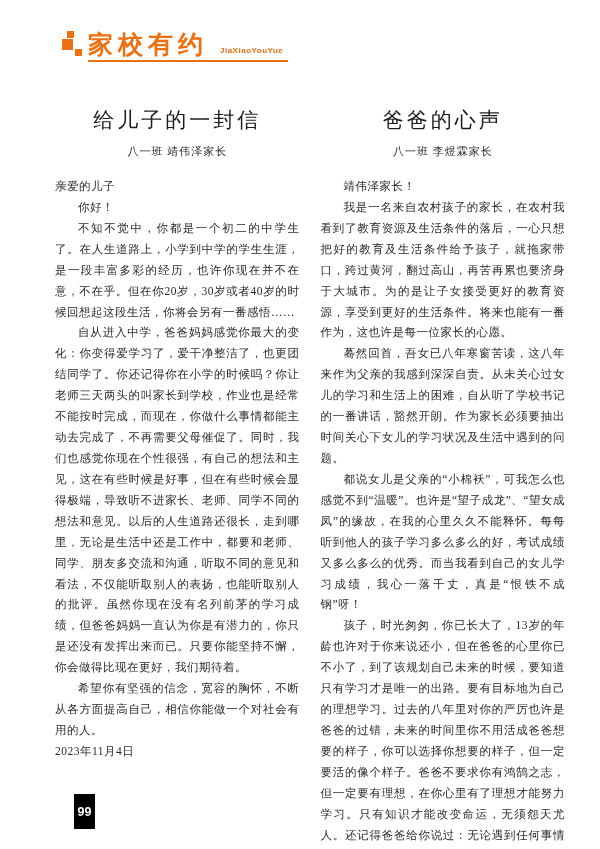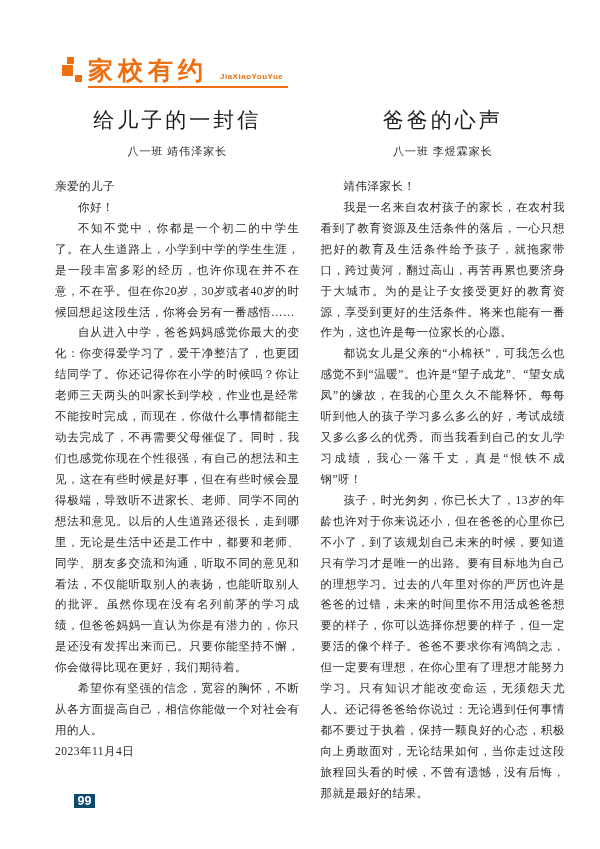--- a/index.html
+++ b/index.html
@@ -7,21 +7,21 @@
   body {
     width: 600px; height: 849px;
     background: #ffffff;
     font-family: "Liberation Serif", "DejaVu Serif", serif;
     color: #222222;
     overflow: hidden;
   }
   .page { position: relative; width: 600px; height: 849px; background: #fff; }
 
   
-  .header { position: absolute; left: 62px; top: 56px; }
+  .header { position: absolute; left: 62px; top: 30px; }
   .brand-row { display: flex; align-items: flex-end; }
   .logo { position: relative; width: 21px; height: 27px; margin-right: 5px; }
   .logo .sq { position: absolute; background: #ed6f10; }
   .logo .sq1 { left: 5px; top: 1px; width: 7px; height: 7px; }
   .logo .sq2 { left: 0px; top: 9px; width: 11px; height: 11px; }
   .logo .sq3 { left: 13px; top: 19px; width: 7px; height: 7px; }
   .brand {
     font-family: "Liberation Sans", "DejaVu Sans", sans-serif;
     font-weight: bold; font-size: 25px; line-height: 1;
     color: #ed6f10; letter-spacing: 5px; white-space: nowrap;
@@ -51,21 +51,21 @@
     margin: 0; font-size: 11.5px; line-height: 1.82;
     text-align: justify; letter-spacing: 0.5px; color: #2a2a2a;
   }
   .indent { text-indent: 2em; }
   .sig { text-align: right; padding-right: 14px; text-indent: 0 !important; }
   .sig-date { text-align: right; padding-right: 22px; text-indent: 0 !important; }
 
   
   .page-num {
     position: absolute; left: 74px; top: 794px;
-    width: 21px; height: 14px; background: #0c4a6e;
+    width: 21px; height: 35px; background: #000000;
     color: #ffffff; display: flex; align-items: center; justify-content: center;
     font-family: "Liberation Sans", "DejaVu Sans", sans-serif;
     font-size: 12.5px; font-weight: bold;
   }
 </style>
 </head>
 <body>
 
 <div class="page">
 
@@ -96,20 +96,21 @@
         <p class="sig-date">2023年11月4日</p>
       </div>
     </div>
 
     <div class="col">
       <h2 class="article-title">爸爸的心声</h2>
       <div class="byline">八一班  李煜霖家长</div>
       <div class="body-text">
         <p class="indent">靖伟泽家长！</p>
         <p class="indent">我是一名来自农村孩子的家长，在农村我看到了教育资源及生活条件的落后，一心只想把好的教育及生活条件给予孩子，就拖家带口，跨过黄河，翻过高山，再苦再累也要济身于大城市。为的是让子女接受更好的教育资源，享受到更好的生活条件。将来也能有一番作为，这也许是每一位家长的心愿。</p>
+        <p class="indent">蓦然回首，吾女已八年寒窗苦读，这八年来作为父亲的我感到深深自责。从未关心过女儿的学习和生活上的困难，自从听了学校书记的一番讲话，豁然开朗。作为家长必须要抽出时间关心下女儿的学习状况及生活中遇到的问题。</p>
         <p class="indent">都说女儿是父亲的“小棉袄”，可我怎么也感觉不到“温暖”。也许是“望子成龙”、“望女成凤”的缘故，在我的心里久久不能释怀。每每听到他人的孩子学习多么多么的好，考试成绩又多么多么的优秀。而当我看到自己的女儿学习成绩，我心一落千丈，真是“恨铁不成钢”呀！</p>
         <p class="indent">孩子，时光匆匆，你已长大了，13岁的年龄也许对于你来说还小，但在爸爸的心里你已不小了，到了该规划自己未来的时候，要知道只有学习才是唯一的出路。要有目标地为自己的理想学习。过去的八年里对你的严厉也许是爸爸的过错，未来的时间里你不用活成爸爸想要的样子，你可以选择你想要的样子，但一定要活的像个样子。爸爸不要求你有鸿鹄之志，但一定要有理想，在你心里有了理想才能努力学习。只有知识才能改变命运，无须怨天尤人。还记得爸爸给你说过：无论遇到任何事情都不要过于执着，保持一颗良好的心态，积极向上勇敢面对，无论结果如何，当你走过这段旅程回头看的时候，不曾有遗憾，没有后悔，那就是最好的结果。</p>
 
       </div>
     </div>
 
   </div>
 
   <div class="page-num">99</div>
 

